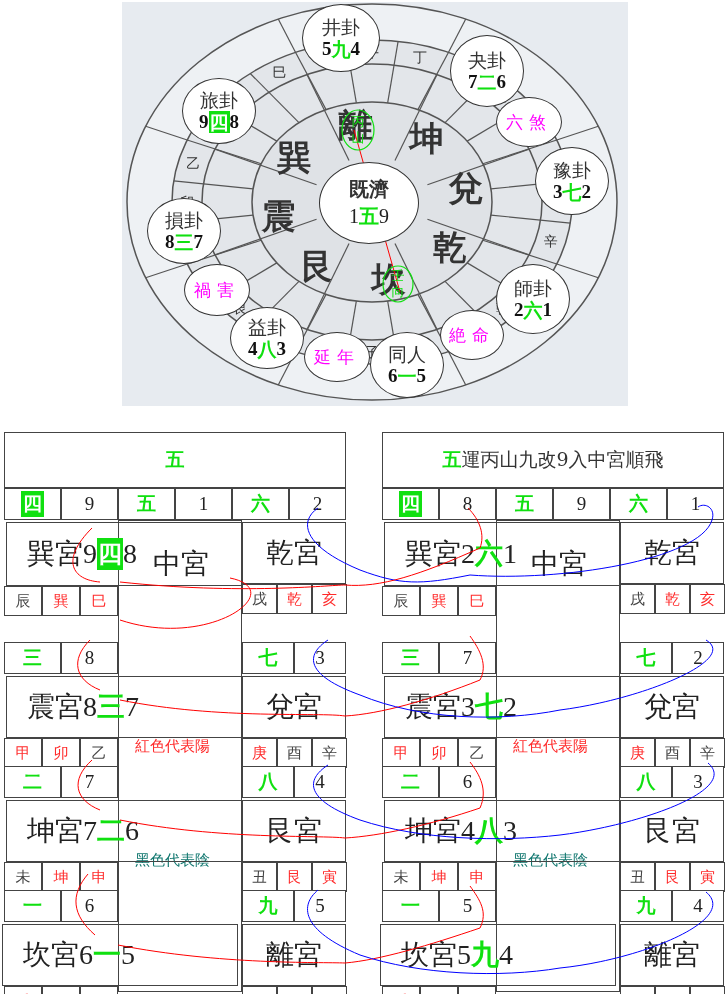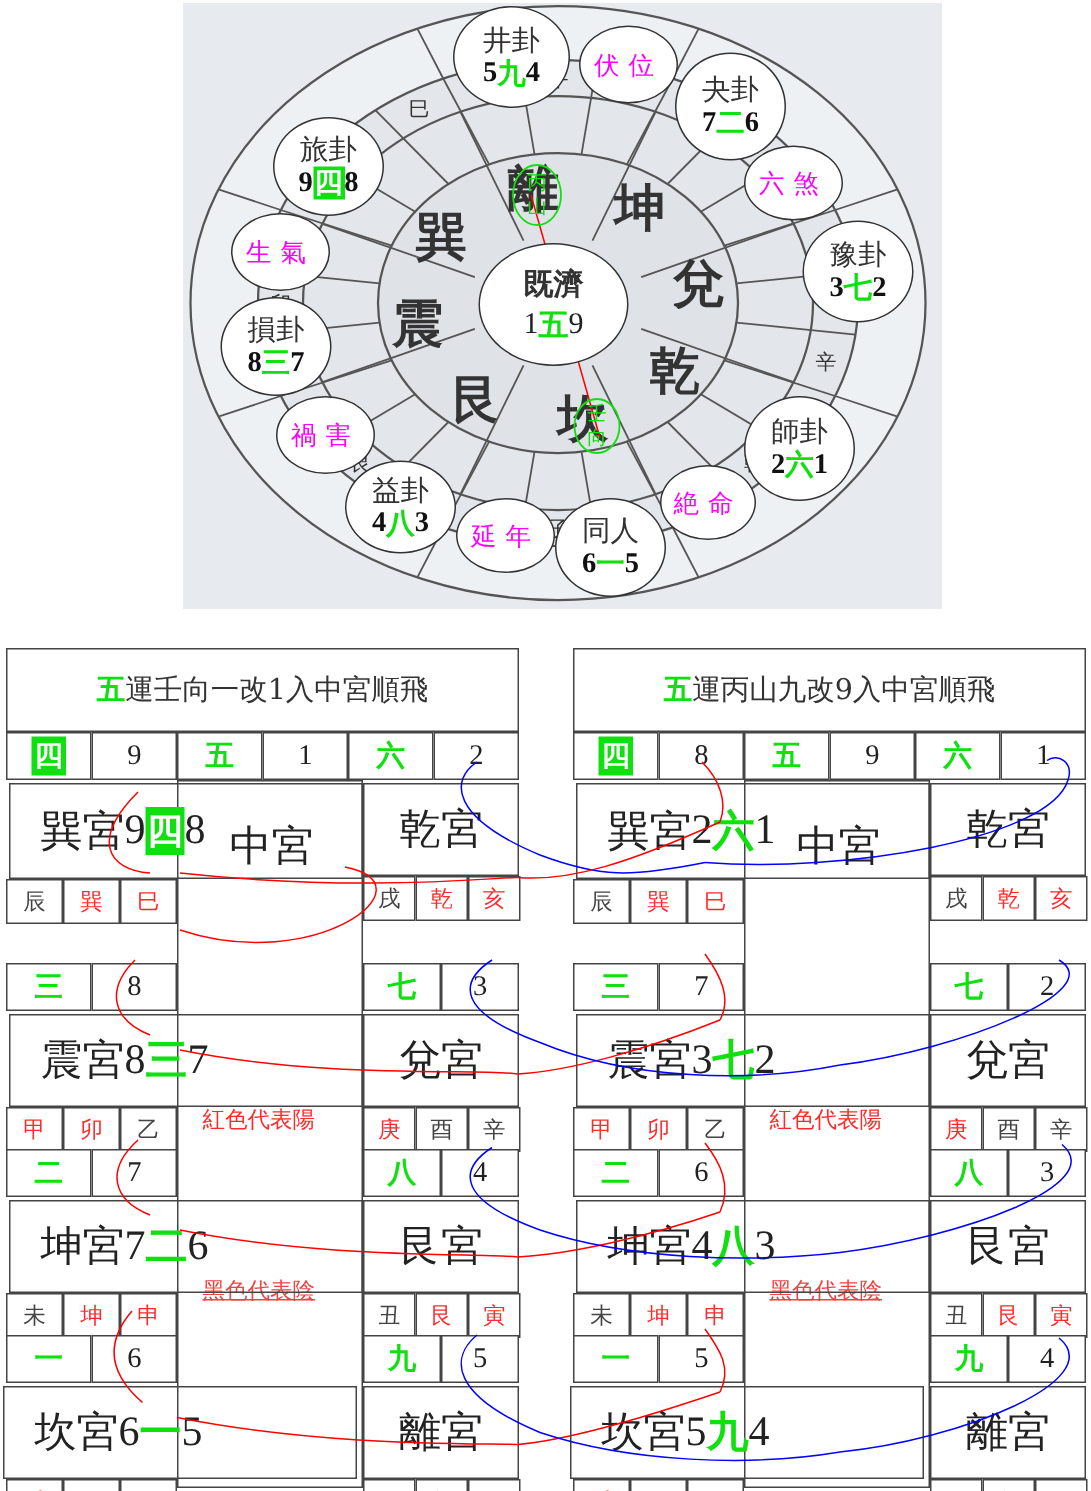--- a/index.html
+++ b/index.html
@@ -35,21 +35,21 @@
   .cell.mtn.red { color:#ff2a2a; }
   .palace { position:absolute; border:1.5px solid #444; background:#fff; display:flex; align-items:center; font-size: 28px; color:#222; white-space:nowrap; }
   .palace .pn { font-family:Liberation Sans, sans-serif; }
   .palace .nums { font-family:"Liberation Serif", serif; font-size:28px; display:flex; align-items:center; }
   .palace .nums .g { color:#10e010; font-family:"DejaVu Sans", sans-serif; font-weight:bold; font-size:28px; }
   .palace .nums .g.boxed { background:#10e010; color:#fff; padding: 0 1px; font-size:24px; }
   .center-palace { position:absolute; border:1.5px solid #444; background:#fff; }
   .center-palace .cp-label { position:absolute; font-size:28px; color:#222; }
   .legend-text { position:absolute; font-size:15px; }
   .legend-text.red { color:#ff2a2a; }
-  .legend-text.black { color:#ef4444;text-decoration:underline; }
+  .legend-text.black { color:#0f766e; }
   .overlay { position:absolute; left:0; top:0; pointer-events:none; }
 </style>
 </head>
 <body>
 
 <div class="compass-wrap">
   <svg class="compass-svg" width="506" height="404">
     <ellipse cx="250" cy="200" rx="245" ry="198" fill="#eef1f4" stroke="#555" stroke-width="1.5"></ellipse>
     <ellipse cx="250" cy="200" rx="200" ry="162" fill="#e3e6ea" stroke="#555" stroke-width="1.5"></ellipse>
     <ellipse cx="250" cy="200" rx="170" ry="138" fill="#e3e6ea" stroke="#555" stroke-width="1.5"></ellipse>
@@ -208,44 +208,37 @@
   </div>
   <div class="bubble" style="left:60px;top:76px;width:74px;height:66px;">
     <div class="gua-name">旅卦</div>
     <div class="gua-nums">
         <span>9</span>
         <span class="g boxed">四</span>
         <span>8</span>
       </div>
   </div>
 
-  <div class="bubble" style="left:264px;top:15px;width:66px;height:52px;">
-      <span class="star-label">伏位</span>
-    </div>
   <div class="bubble" style="left:374px;top:95px;width:66px;height:50px;">
       <span class="star-label">六煞</span>
     </div>
   <div class="bubble" style="left:318px;top:308px;width:64px;height:50px;">
       <span class="star-label">絶命</span>
     </div>
   <div class="bubble" style="left:62px;top:262px;width:66px;height:52px;">
       <span class="star-label">禍害</span>
     </div>
   <div class="bubble" style="left:182px;top:330px;width:66px;height:50px;">
       <span class="star-label">延年</span>
-    </div>
-  <div class="bubble" style="left:32px;top:140px;width:66px;height:52px;">
-      <span class="star-label">生氣</span>
     </div>
 </div>
 
 <div class="chart" id="chart-left" style="left:4px;">
   <div class="title">
     <span class="g">五</span>
-      <span>運壬向一改1入中宮順飛</span>
   </div>
 <div class="cell star boxed" style="left:0px;top:56px;width:57px;height:32px;">
       <span>四</span>
     </div>
     <div class="cell num" style="left:57px;top:56px;width:57px;height:32px;">
       <span>9</span>
     </div>
     <div class="cell star" style="left:114px;top:56px;width:57px;height:32px;">
       <span>五</span>
     </div>

